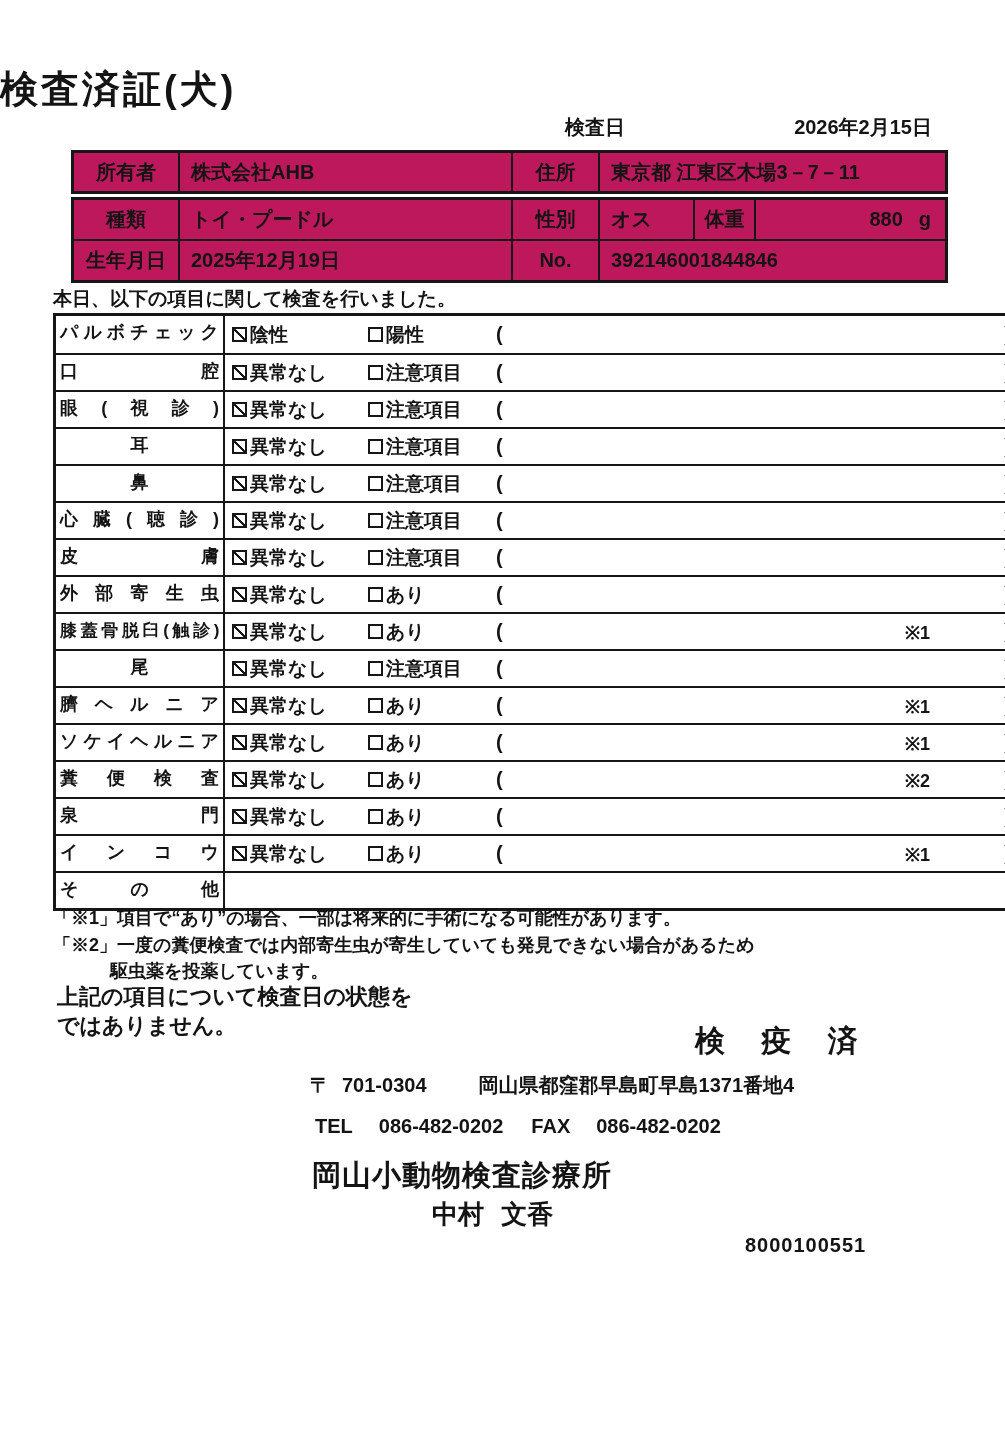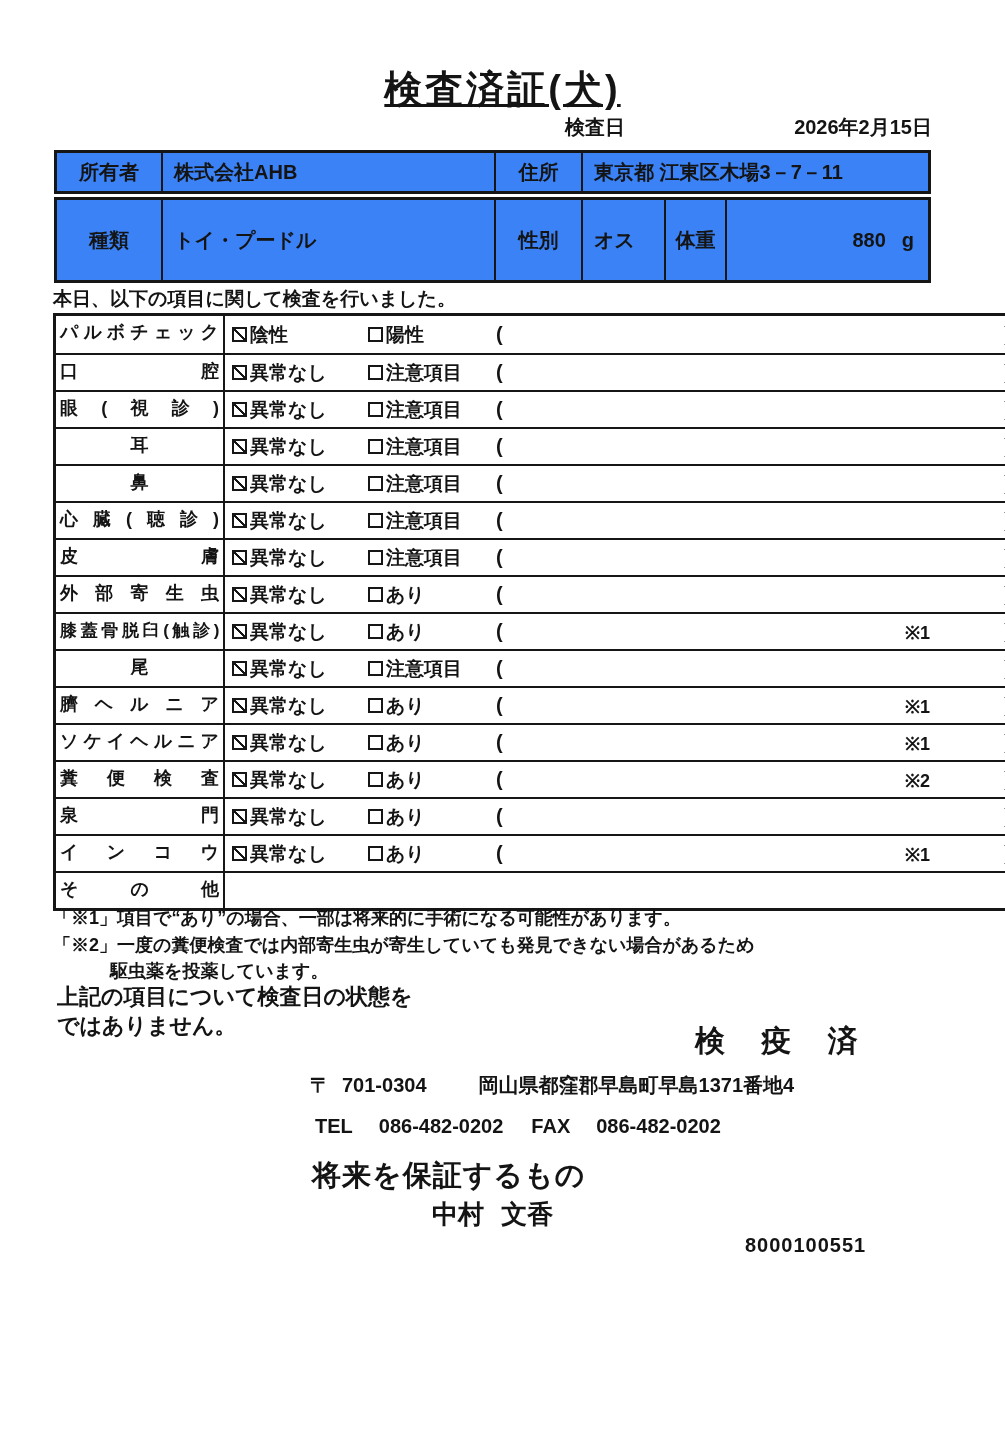--- a/index.html
+++ b/index.html
@@ -1,45 +1,45 @@
 <!DOCTYPE html>
 <html><head>
 <meta charset="utf-8">
 <style>
   * { margin:0; padding:0; box-sizing:border-box; }
   html,body { background:#ffffff; }
   body { font-family:"Liberation Sans", sans-serif; color:#141414; }
   .page { position:relative; width:1005px; height:1431px; background:#fff; overflow:hidden; }
 
-  .title { position:absolute; top:64px; left:0; width:100%; text-align:center;
-           font-size:38px; font-weight:700; letter-spacing:3px;text-decoration:underline; }
+  .title { position:absolute; top:64px; left:0; width:100%; text-align:left;
+           font-size:38px; font-weight:700; letter-spacing:3px; }
 
   .exam-date { position:absolute; top:114px; left:565px; width:367px;
                display:flex; justify-content:space-between; align-items:center;
                font-size:20px; font-weight:600; }
 
-  .tbl { position:absolute; left:54px; width:877px; border:3px solid #161616;
-         display:flex; flex-direction:column; background:#3b82f6; }
+  .tbl { position:absolute; left:71px; width:877px; border:3px solid #161616;
+         display:flex; flex-direction:column; background:#be185d; }
   .tbl-row { display:flex; flex:1; }
   .tbl-row + .tbl-row { border-top:2px solid #161616; }
   .cell { border-left:2px solid #161616; display:flex; align-items:center;
           font-size:20px; font-weight:600; overflow:hidden; white-space:nowrap;padding-left:24px; }
   .cell:first-child { border-left:none; }
   .c-head { justify-content:center; padding:0 4px; }
   .c-val  { padding-left:11px; }
   .c-weight { justify-content:flex-end; padding-right:14px; gap:16px; }
 
   #owner-table { top:150px; height:44px; }
   #pet-table   { top:197px; height:86px; }
 
   .w-label { width:104px; }
   .w-val   { width:333px; }
   .w-sub   { width:87px;  }
   .w-rest  { flex:1; }
-  .w-sex   { width:83px; }
+  .w-sex   { width:95px; }
   .w-wt    { width:61px; }
 
   .intro { position:absolute; top:286px; left:53px; font-size:19px; font-weight:600; }
 
   .main-table { position:absolute; top:313px; left:53px; width:974px;
                 border:3px solid #161616; background:#fff; }
   .m-row { display:flex; height:37px; position:relative; }
   .m-row + .m-row { border-top:2px solid #161616; }
   .lab { width:169px; border-right:2px solid #161616; padding:0 4px;
          font-size:18px; font-weight:600; line-height:33px; white-space:nowrap;
@@ -112,20 +112,26 @@
       <div class="cell c-head w-label">種類</div>
       <div class="cell c-val w-val">トイ・プードル</div>
       <div class="cell c-head w-sub">性別</div>
       <div class="cell c-val w-sex">オス</div>
       <div class="cell c-head w-wt">体重</div>
       <div class="cell c-weight w-rest">
         <span>880</span>
         <span>g</span>
       </div>
     </div>
+    <div class="tbl-row">
+      <div class="cell c-head w-label">生年月日</div>
+      <div class="cell c-val w-val">2025年12月19日</div>
+      <div class="cell c-head w-sub">No.</div>
+      <div class="cell c-val w-rest">392146001844846</div>
+    </div>
   </div>
 
   <div class="intro">本日、以下の項目に関して検査を行いました。</div>
 
   <div class="main-table">
 
     <div class="m-row">
       <div class="lab">パルボチェック</div>
       <div class="content">
         <span class="opt opt1">
@@ -404,17 +410,17 @@
     <span class="gap-lg">岡山県都窪郡早島町早島1371番地4</span>
   </div>
 
   <div class="tel-row">
     <span>TEL</span>
     <span class="gap-sm">086-482-0202</span>
     <span class="gap-md">FAX</span>
     <span class="gap-sm">086-482-0202</span>
   </div>
 
-  <div class="clinic-name">将来を保証するもの</div>
+  <div class="clinic-name">岡山小動物検査診療所</div>
   <div class="vet-name">中村 文香</div>
   <div class="doc-number">8000100551</div>
 
 </div>
 
 </body></html>

